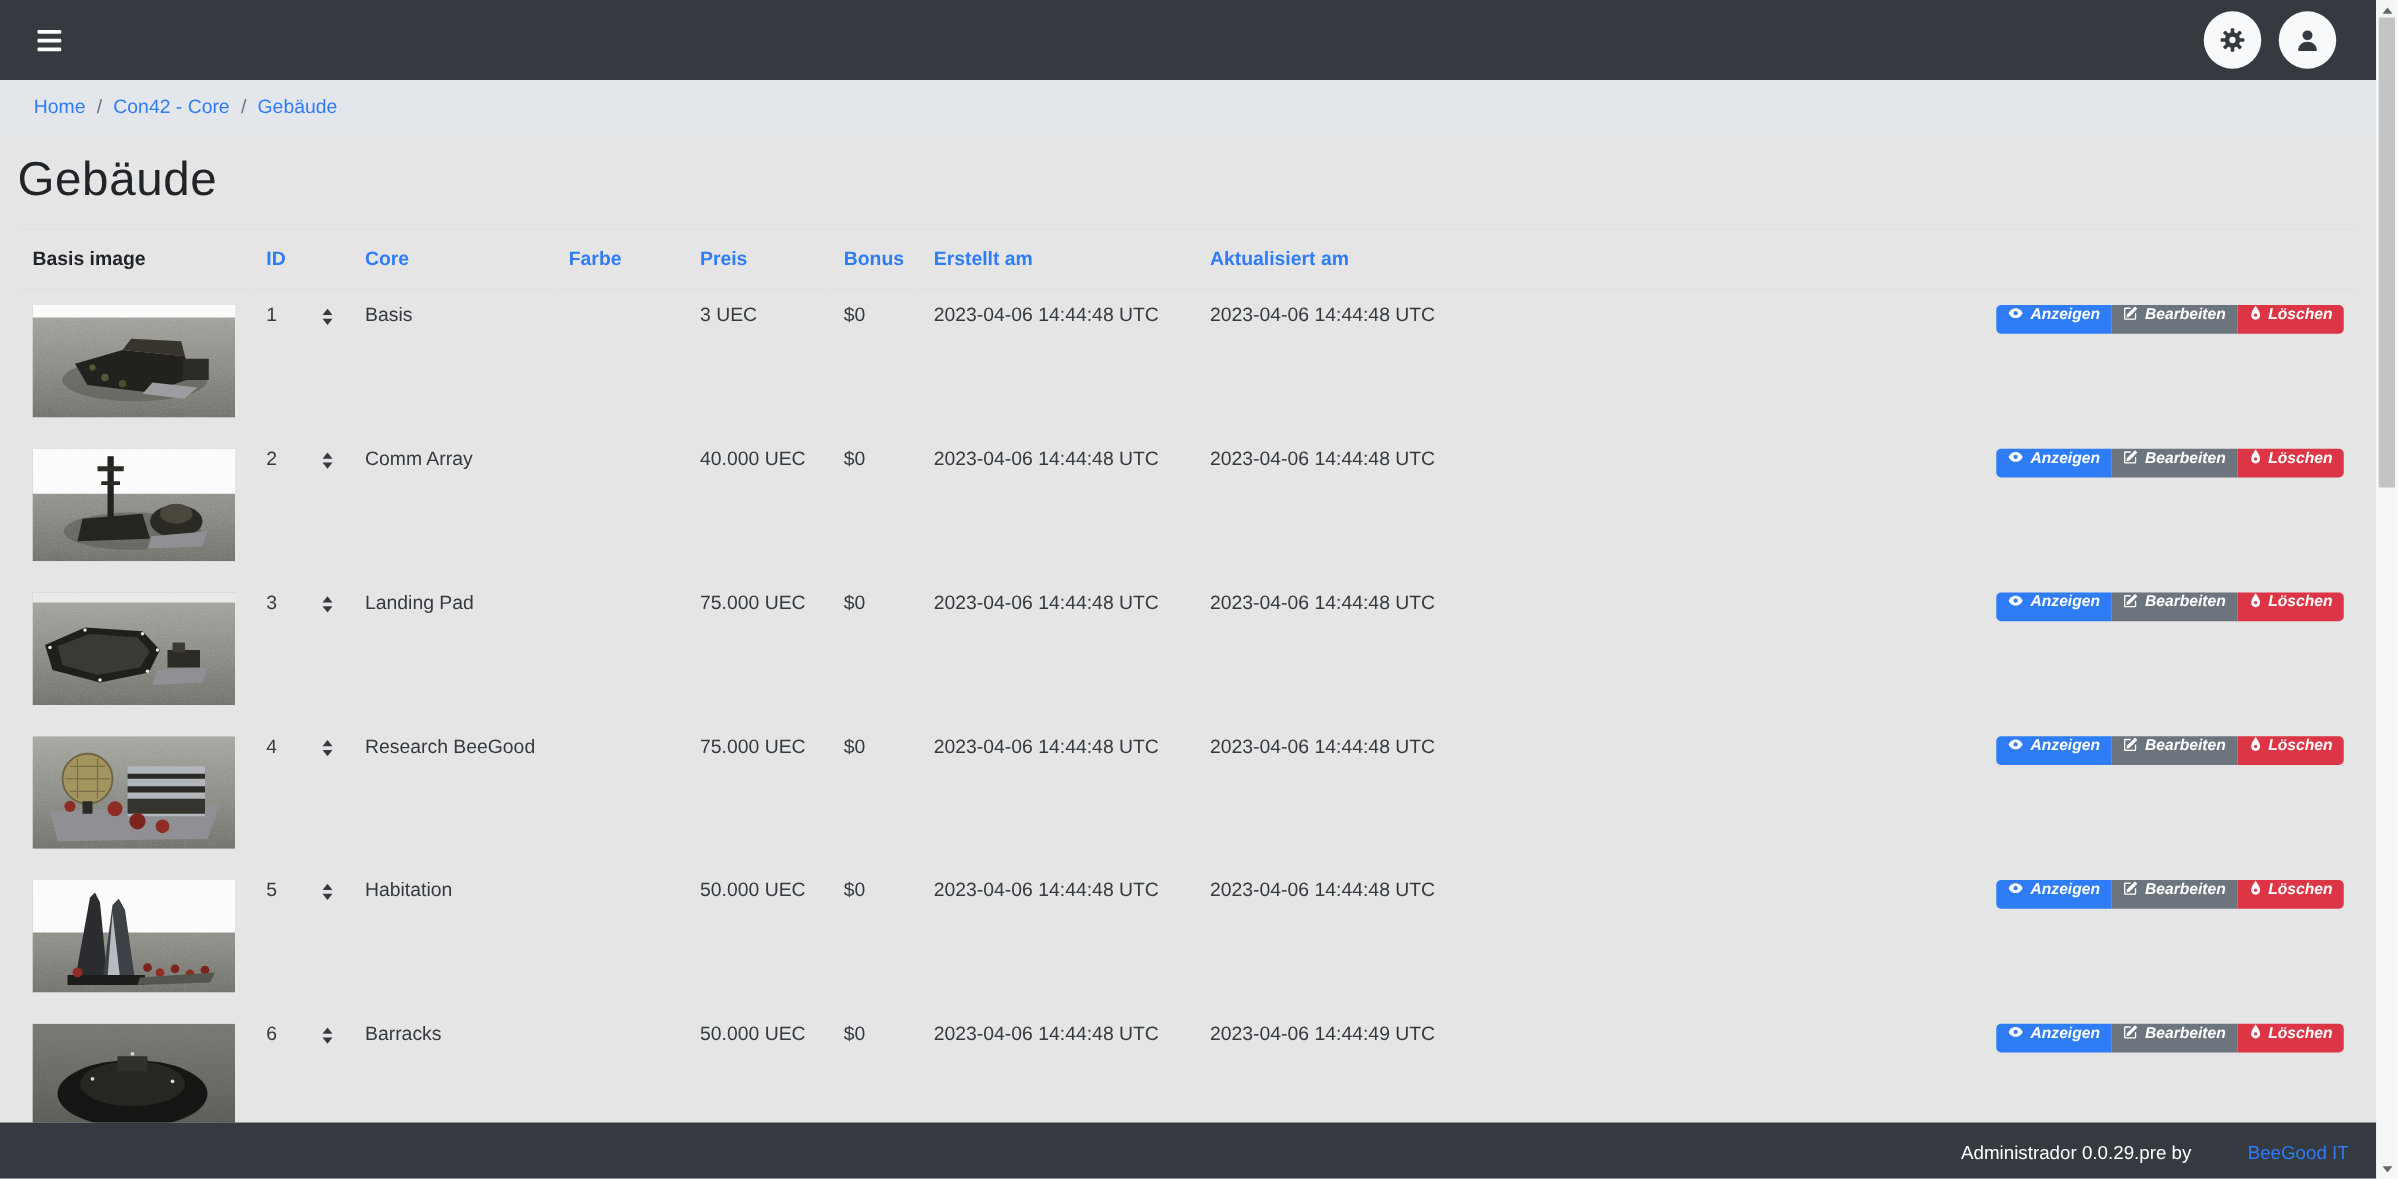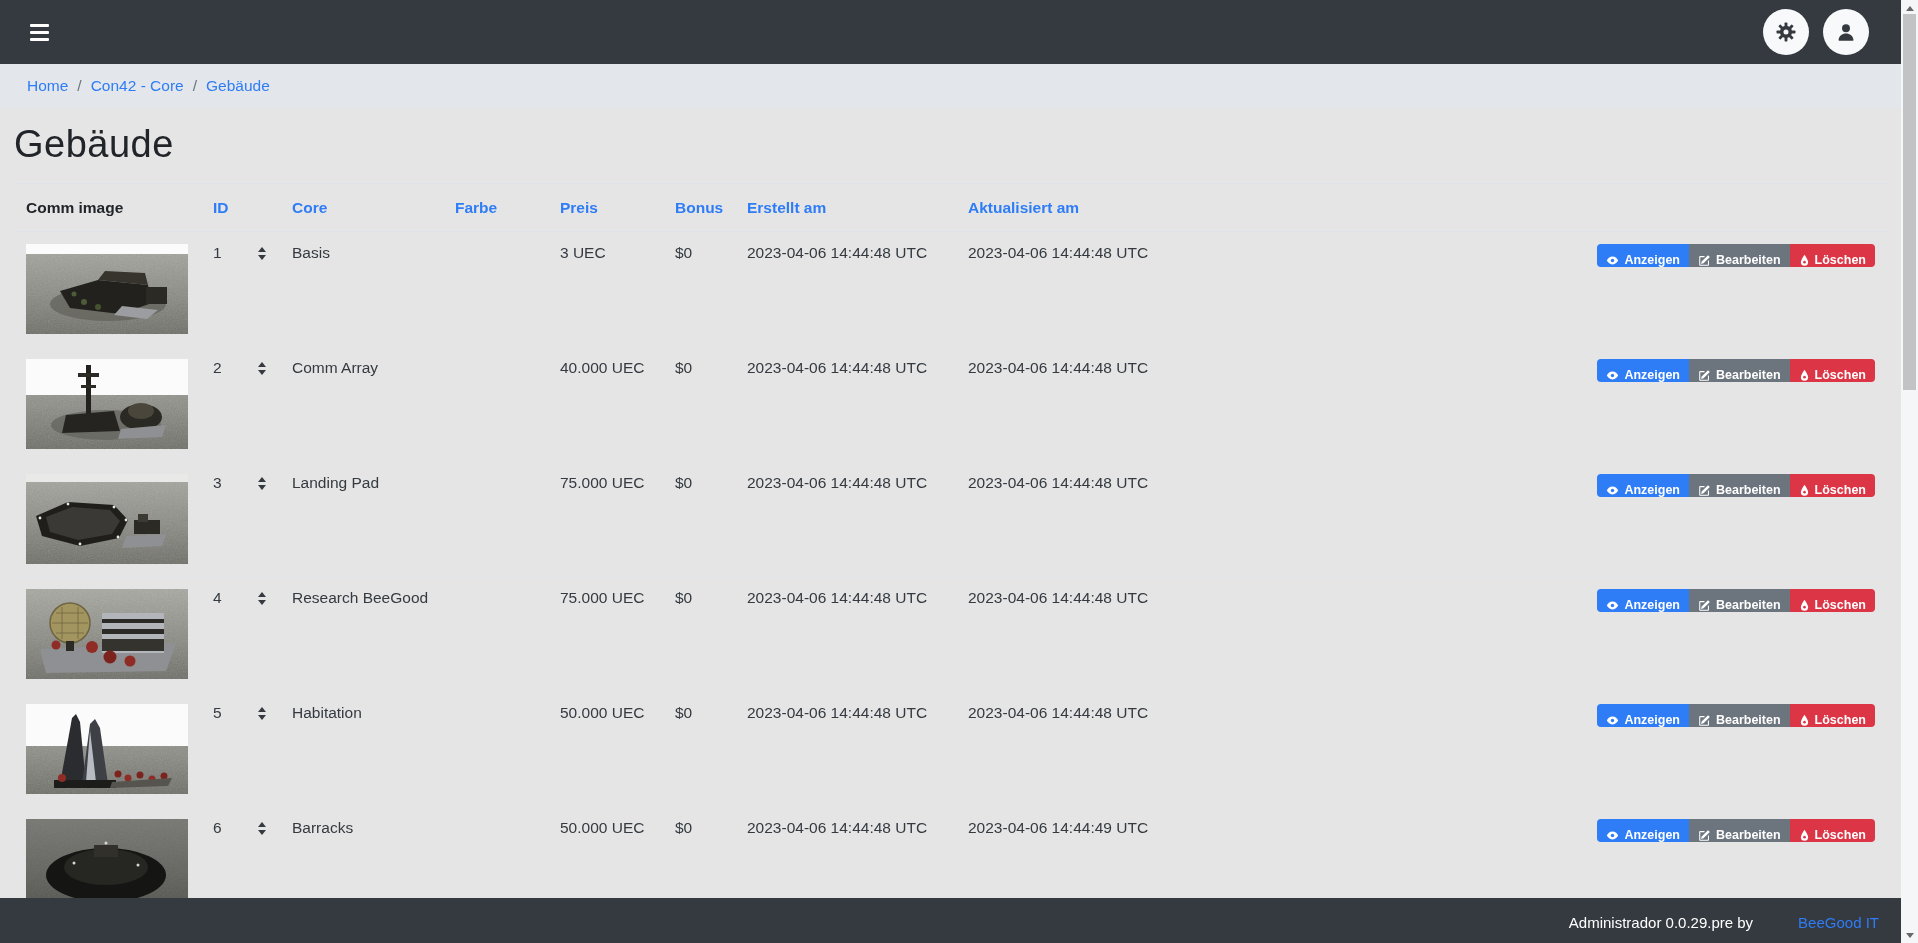--- a/index.html
+++ b/index.html
@@ -35,21 +35,21 @@
   .id-wrap { display:flex; align-items:center; }
   .sort-handle { display:inline-flex; flex-direction:column; gap:3px; margin-left:36px; cursor:grab; }
   .sort-handle b { display:block; width:0; height:0; border-left:4.5px solid transparent; border-right:4.5px solid transparent; }
   .sort-handle b.up   { border-bottom:5px solid #343a40; }
   .sort-handle b.down { border-top:5px solid #343a40; }
 
   .thumb { width:162px; height:90px; display:block; }
 
   td.actions { text-align:right; }
   .btn-group { display:inline-flex; }
-  .btn { height:23px; border:none; color:#ffffff; font-family:inherit; font-size:12.5px; font-weight:600; display:inline-flex; align-items:flex-end; gap:5px; padding:0 9px; cursor:pointer; white-space:nowrap; }
+  .btn { height:23px; border:none; color:#ffffff; font-family:inherit; font-size:12.5px; font-weight:600; display:inline-flex; align-items:flex-start; gap:5px; padding:0 9px; cursor:pointer; white-space:nowrap;font-style:italic; }
   .btn svg { flex:none; }
   .btn-show { background:#2e7cf6; border-radius:4px 0 0 4px; }
   .btn-edit { background:#6c757d; }
   .btn-del  { background:#dc3545; border-radius:0 4px 4px 0; }
 
   
   footer { position:absolute; left:0; top:898px; width:1901px; height:48px; background:#343a40; color:#ffffff; font-size:15px; display:flex; align-items:center; justify-content:flex-end; padding-right:22px;gap:40px; }
   footer a { color:#2e7cf6; text-decoration:none; margin-left:5px; }
 
   
@@ -135,21 +135,21 @@
             <col style="width:163px">
             <col style="width:105px">
           <col style="width:115px">
             <col style="width:72px">
             <col style="width:221px">
             <col style="width:224px">
             <col>
         </colgroup>
         <thead>
           <tr>
-            <th>Comm image</th>
+            <th>Basis image</th>
             <th><span class="th-link">ID</span></th>
             <th><span class="th-link">Core</span></th>
             <th><span class="th-link">Farbe</span></th>
             <th><span class="th-link">Preis</span></th>
             <th><span class="th-link">Bonus</span></th>
             <th><span class="th-link">Erstellt am</span></th>
             <th><span class="th-link">Aktualisiert am</span></th>
             <th></th>
           </tr>
         </thead>

